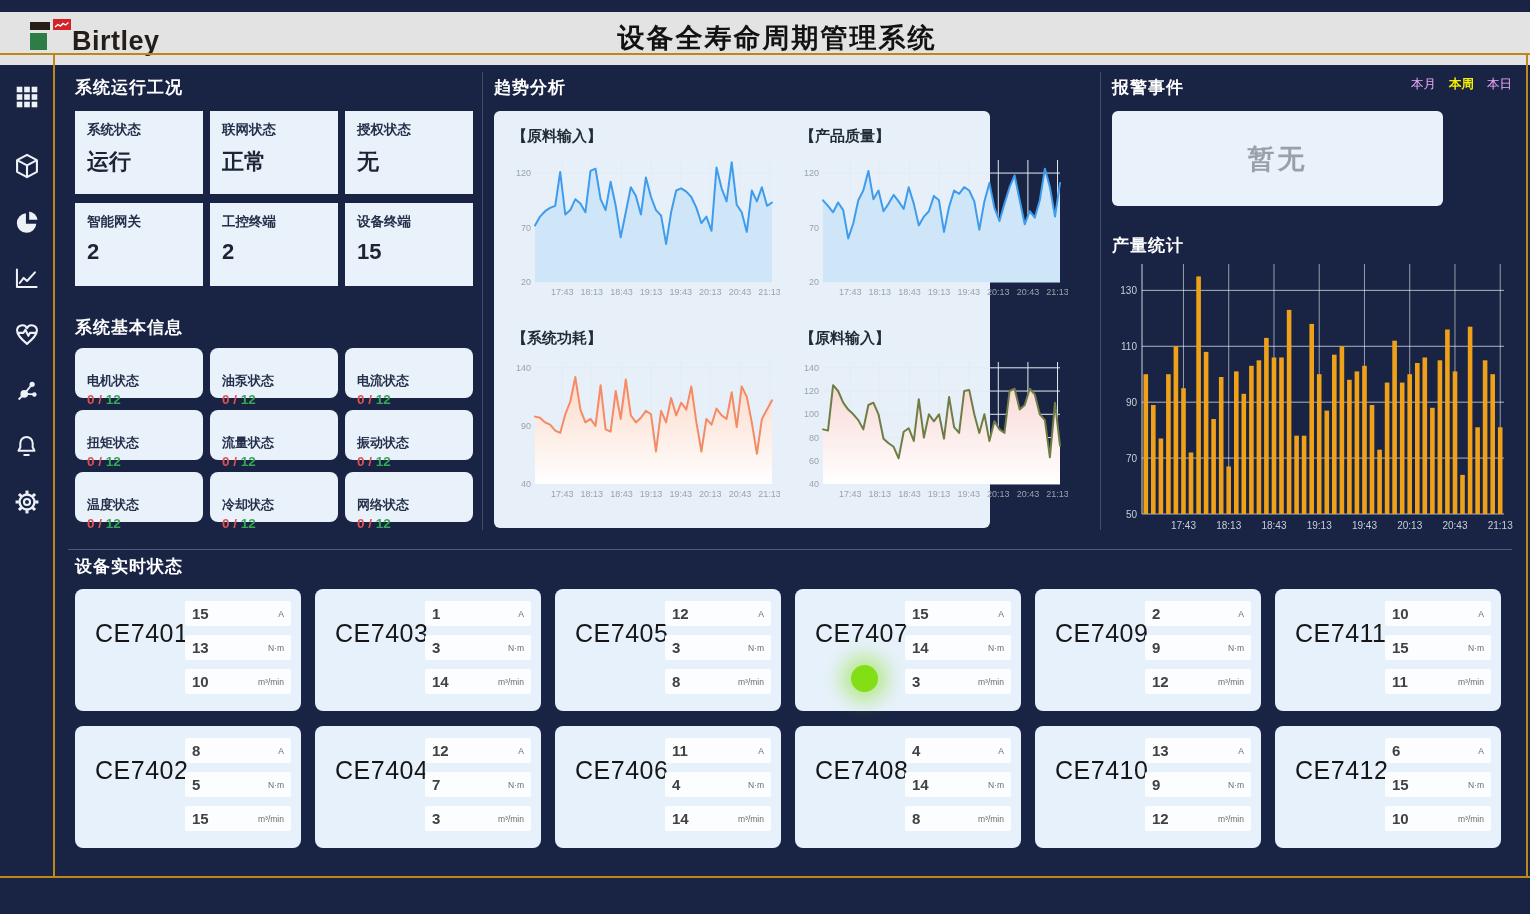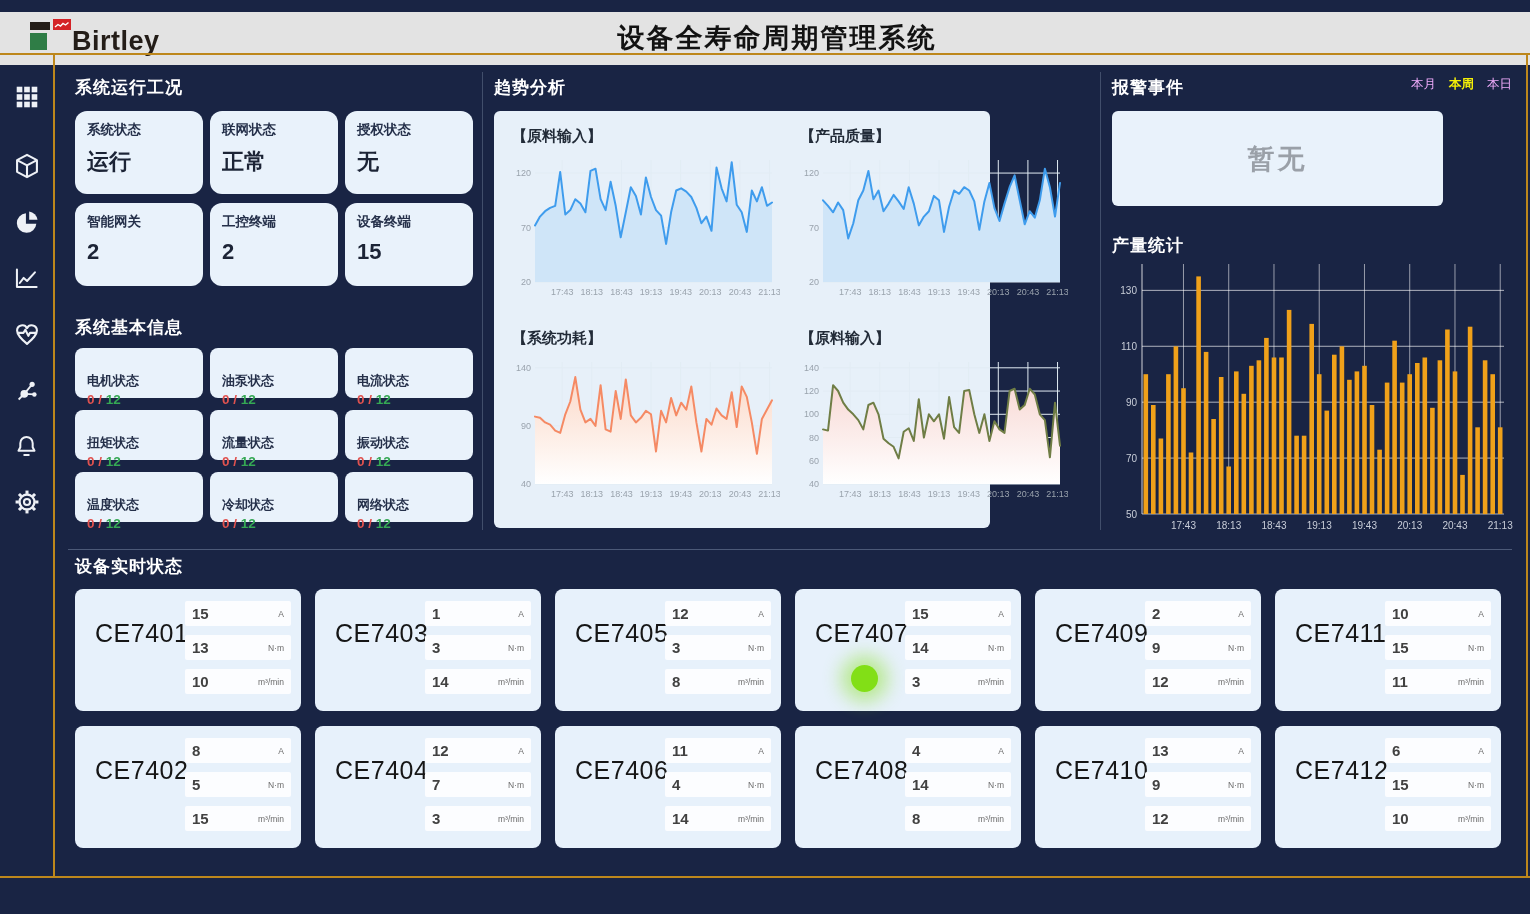--- a/index.html
+++ b/index.html
@@ -22,21 +22,21 @@
   .gold-side { left:53px; top:55px; width:2px; height:821px; }
   
   .sidebar { position:absolute; left:0; top:55px; width:53px; height:821px; display:flex; flex-direction:column; align-items:center; padding-top:14px; }
   .side-btn { height:56px; display:flex; align-items:center; justify-content:center; width:100%; cursor:pointer; }
   .side-btn:first-child { margin-bottom:13px; }
   .side-btn svg { display:block; }
   
   .sec-title { position:absolute; color:#ffffff; font-size:17px; font-weight:700; letter-spacing:1px; }
   
   #status-cards { position:absolute; left:75px; top:111px; display:grid; grid-template-columns:repeat(3,128px); column-gap:7px; row-gap:9px; }
-  .s-card { width:128px; height:83px; background:#e9f2fb; border-radius:12px; padding:10px 12px 8px; }
+  .s-card { width:128px; height:83px; background:#e9f2fb; border-radius:0; padding:10px 12px 8px; }
   .s-label { font-size:13.5px; font-weight:600; color:#25304a; }
   .s-value { margin-top:8px; text-align:left; font-size:22px; font-weight:600; color:#1c2436; }
   #info-cards { position:absolute; left:75px; top:348px; display:grid; grid-template-columns:repeat(3,128px); column-gap:7px; row-gap:12px; }
   .i-card { width:128px; height:50px; background:#e9f2fb; border-radius:8px; padding:6px 12px; }
   .i-label { font-size:13px; font-weight:600; color:#25304a;margin-top:18px; }
   .i-value { margin-top:2px; font-size:13.5px; font-weight:700; }
   .i-red { color:#e0524f; } .i-green { color:#35a854; }
   
   .trend-panel { position:absolute; left:494px; top:111px; width:496px; height:417px; background:#e7f0f9; border-radius:6px;
     display:grid; grid-template-columns:282px 282px; padding:12px 10px 6px 14px; column-gap:6px; row-gap:4px; }

